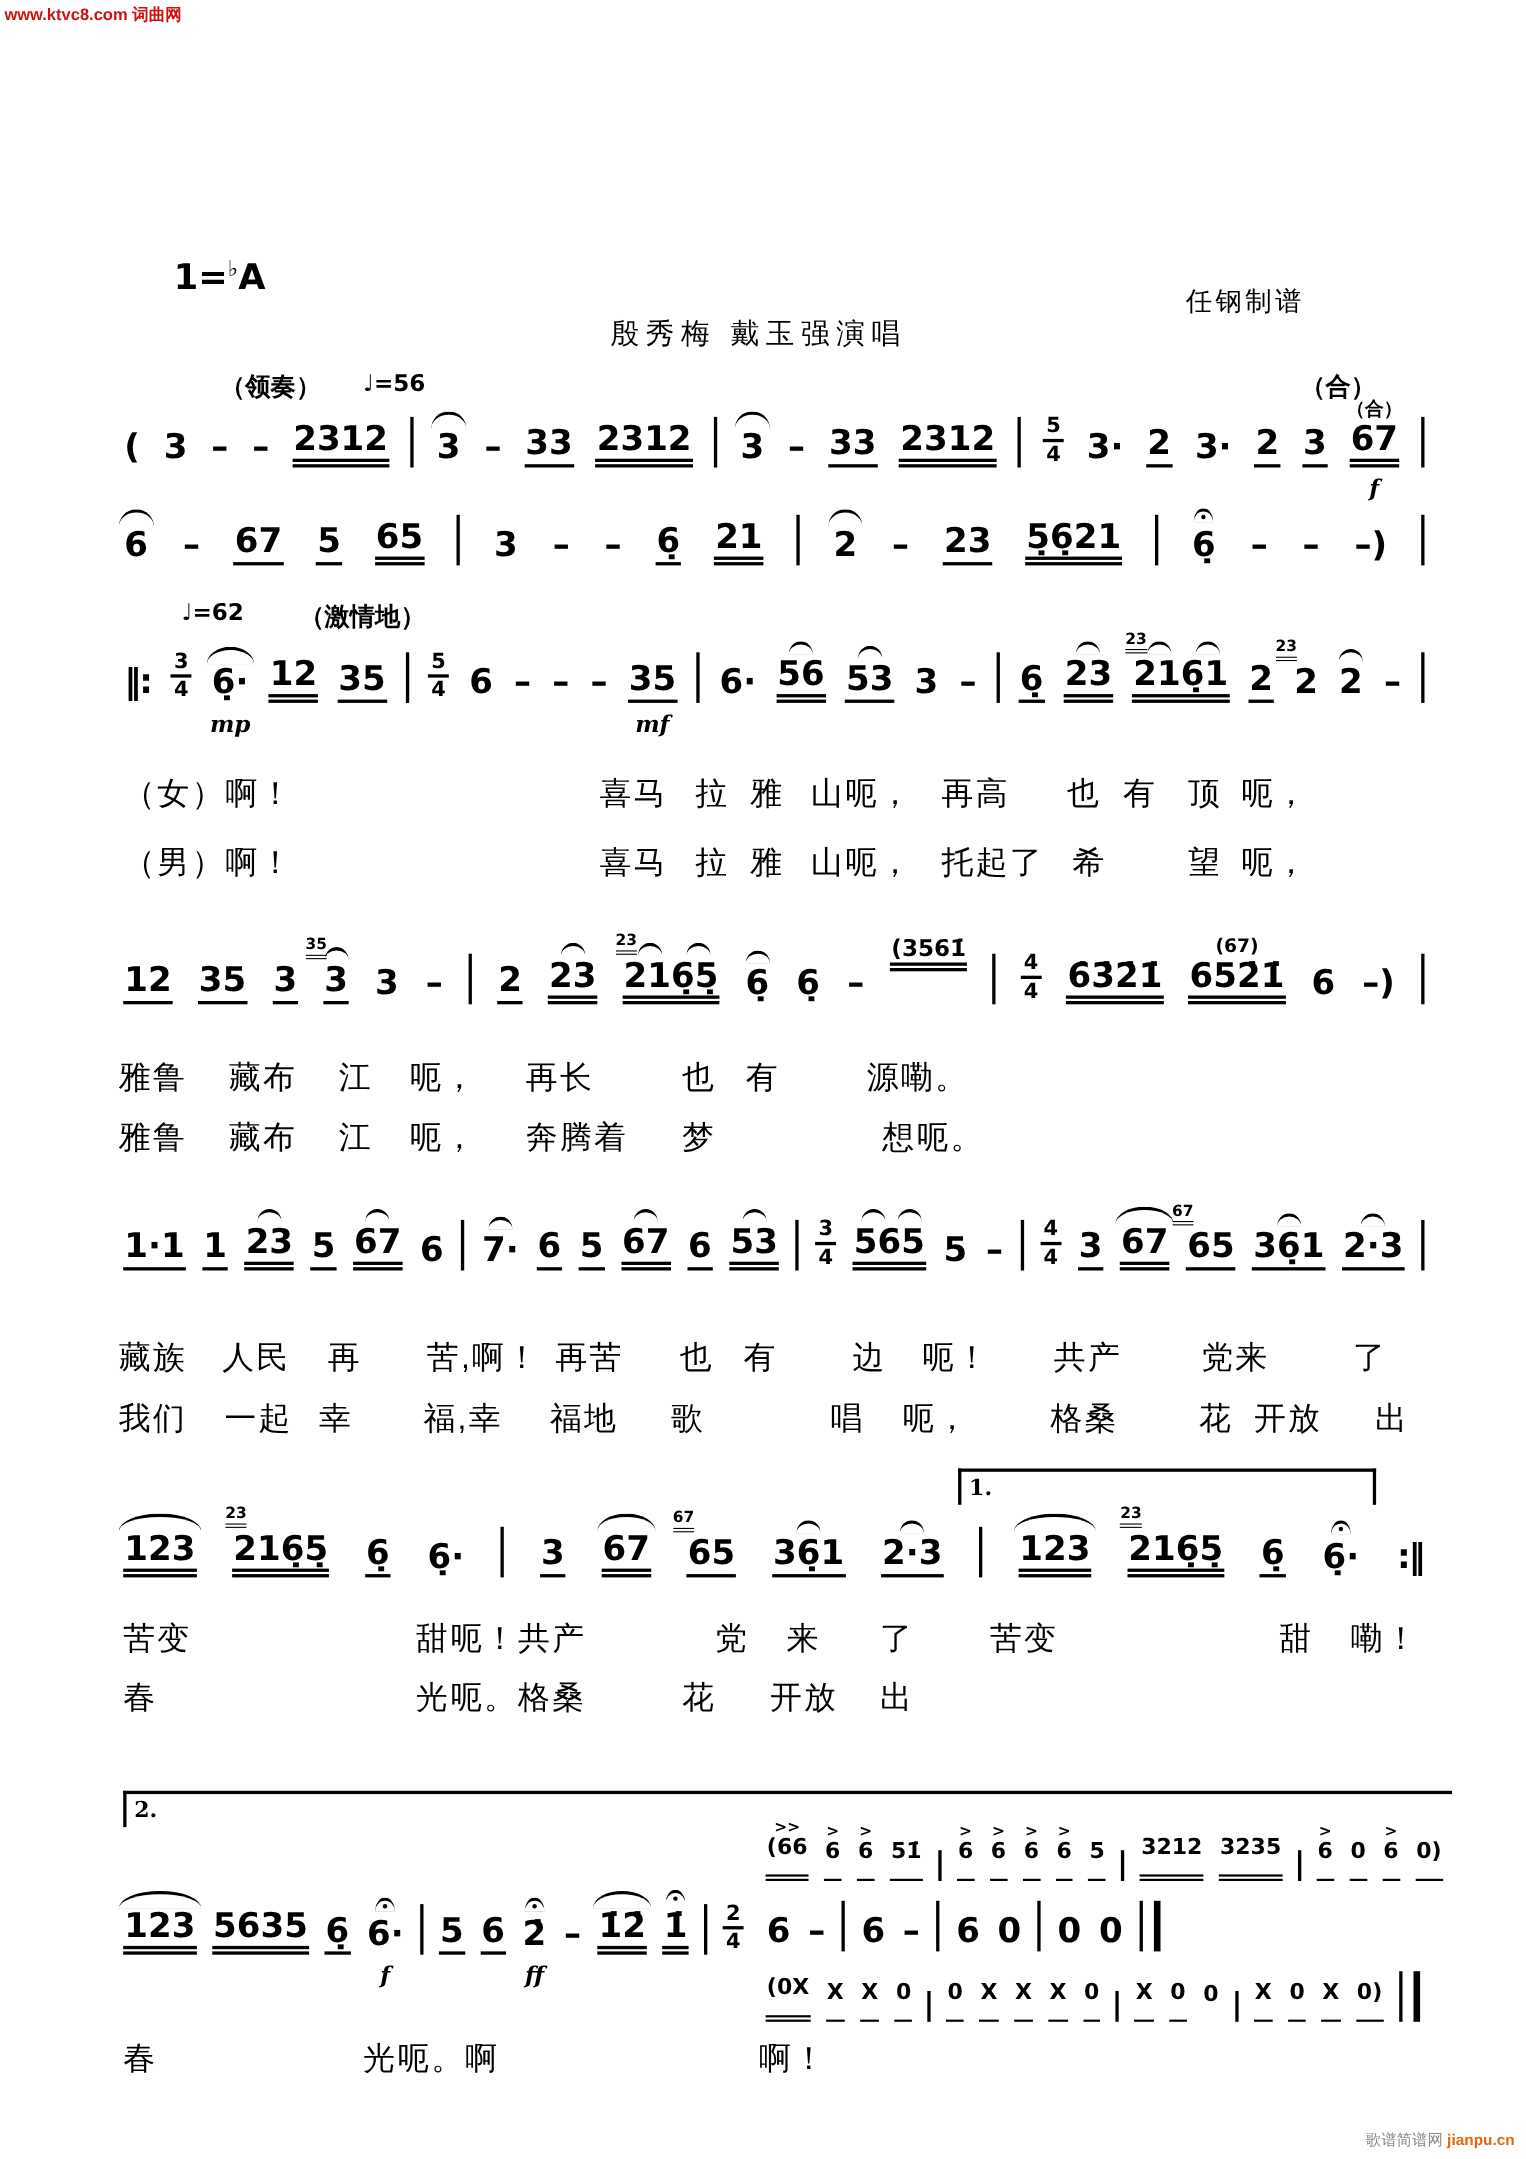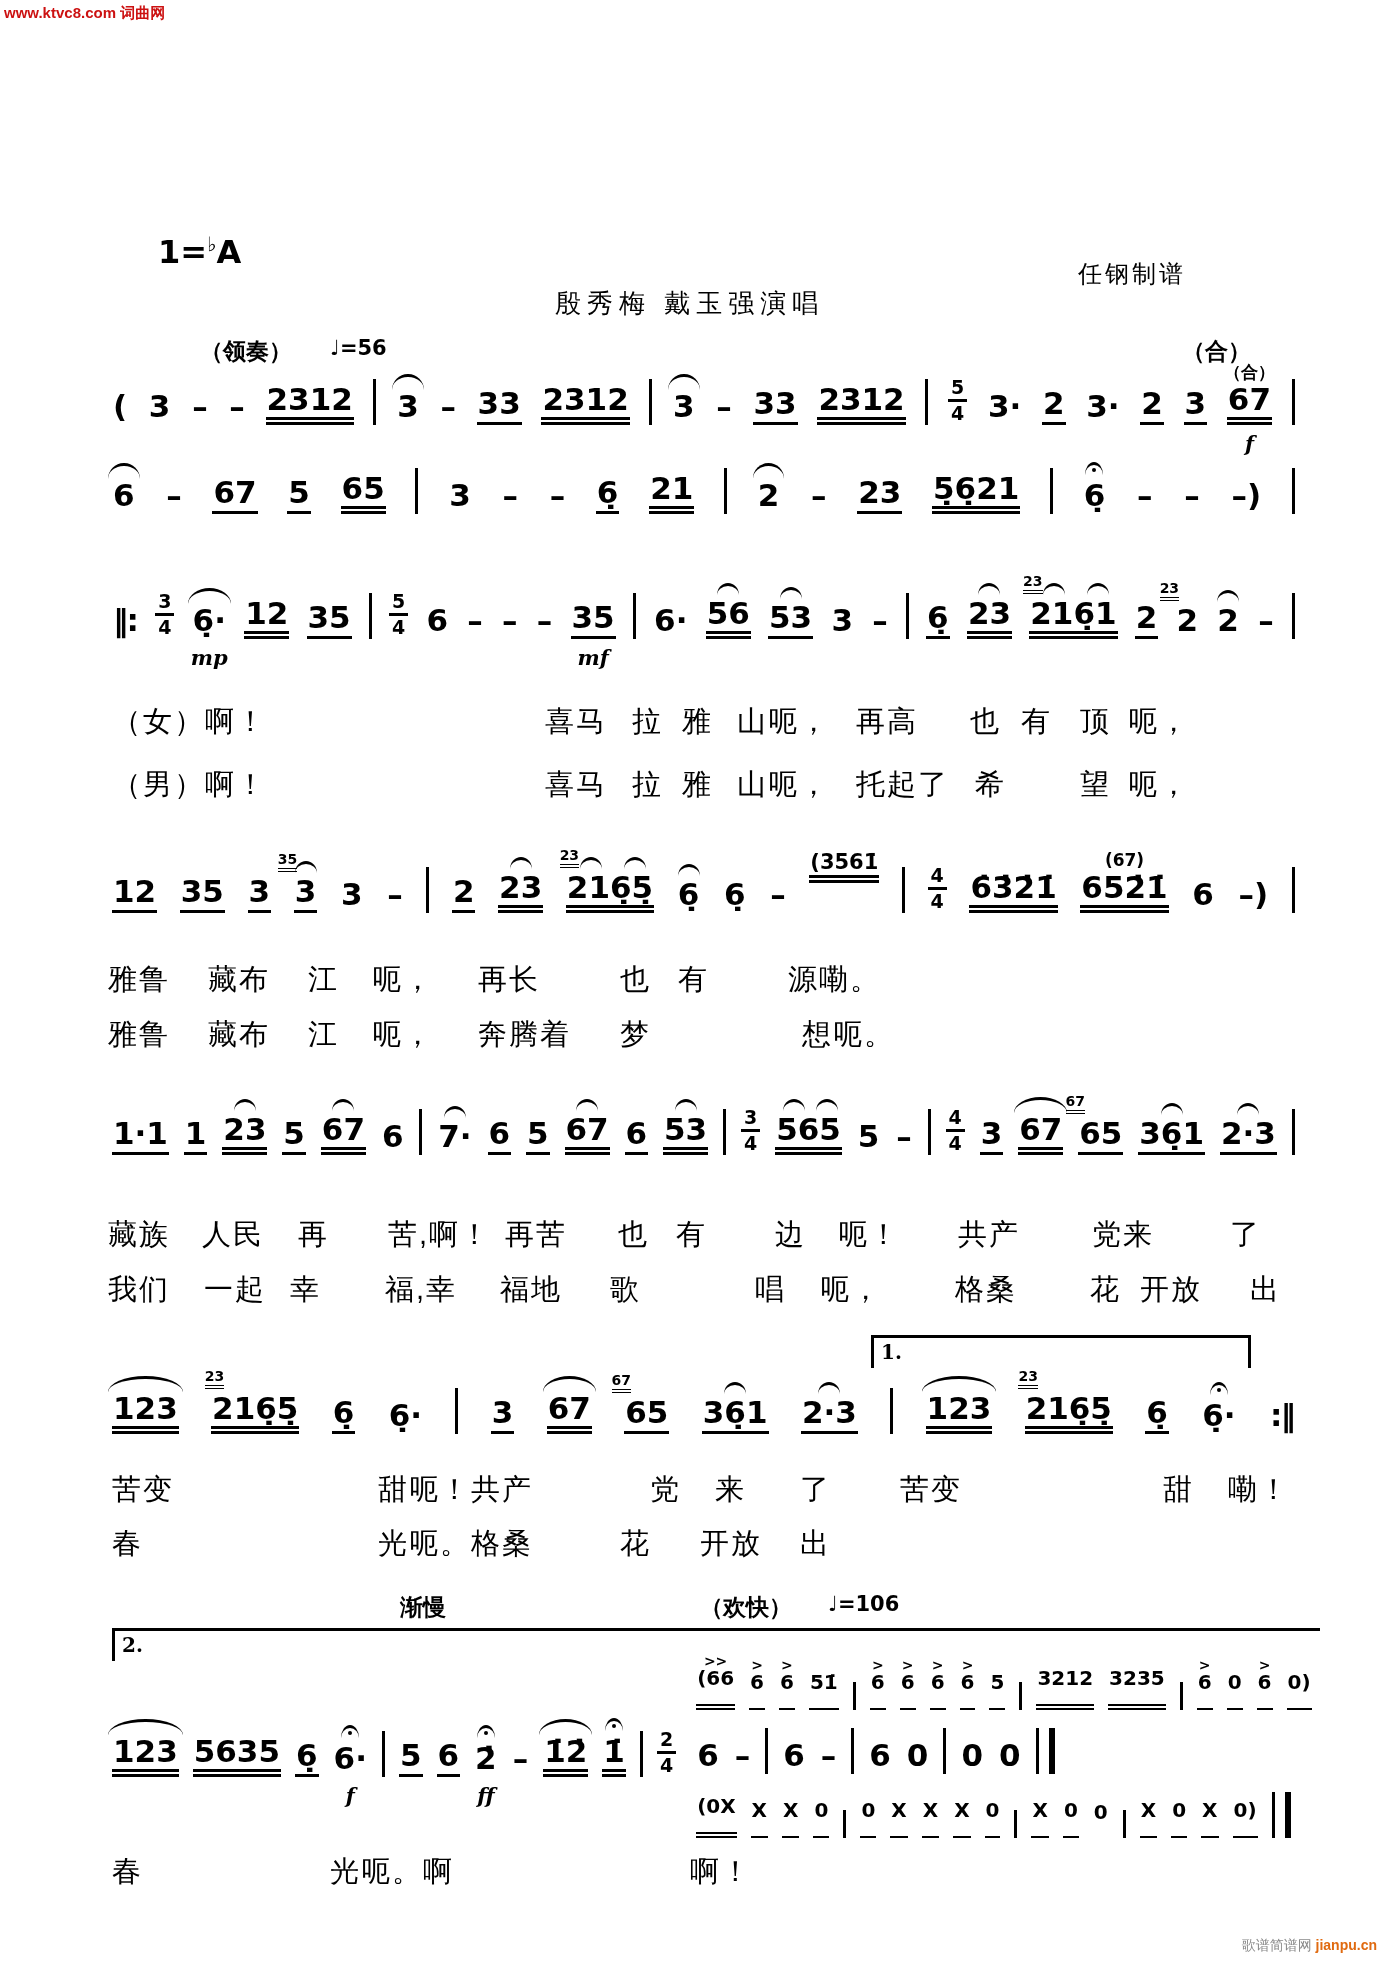--- a/index.html
+++ b/index.html
@@ -138,20 +138,24 @@
       <span class="note"><span class="nt u1">23</span></span>
       <span class="note"><span class="nt u2">5̣6̣21</span></span>
       <span class="bar"></span>
       <span class="note"><span class="nt">6̣</span><span class="fermata"></span></span>
       <span class="note"><span class="nt">–</span></span>
       <span class="note"><span class="nt">–</span></span>
       <span class="note"><span class="nt">–)</span></span>
       <span class="bar"></span>
     </div>
 
+  <div class="caption" style="top:545px">
+      <span class="tempo" style="left: 165px;">♩=62</span>
+      <span class="" style="left: 272px;">（激情地）</span>
+    </div>
 
   <div class="music-row" style="top:592px">
       <span class="note rep"><span class="nt">‖:</span></span>
       <span class="time">
         <span class="tn">3</span>
         <span class="td">4</span>
       </span>
       <span class="note slur"><span class="nt">6̣·</span><span class="below">mp</span></span>
       <span class="note"><span class="nt u2">12</span></span>
       <span class="note"><span class="nt u1">35</span></span>
@@ -350,25 +354,20 @@
       <span class="" style="left: 1228px;">嘞！</span>
     </div>
   <div class="lyrics" style="top:1524px">
       <span class="" style="left: 112px;">春</span>
       <span class="" style="left: 378px;">光呃。格桑</span>
       <span class="" style="left: 620px;">花</span>
       <span class="" style="left: 700px;">开放</span>
       <span class="" style="left: 800px;">出</span>
     </div>
 
-  <div class="caption" style="top:1592px">
-      <span class="" style="left: 400px;">渐慢</span>
-      <span class="" style="left: 700px;">（欢快）</span>
-      <span class="tempo" style="left: 828px;">♩=106</span>
-    </div>
   <div class="volta" style="top: 1628px; left: 112px; width: 1205px;">
       <span class="vlabel">2.</span>
     </div>
 
   <div class="music-row tri" style="top:1668px">
     <span class="music-line">
         <span class="note slur"><span class="nt u2">123</span></span>
         <span class="note"><span class="nt u2">5635</span></span>
         <span class="note"><span class="nt u1">6̣</span></span>
         <span class="note"><span class="nt">6·</span><span class="below">f</span><span class="fermata"></span></span>

